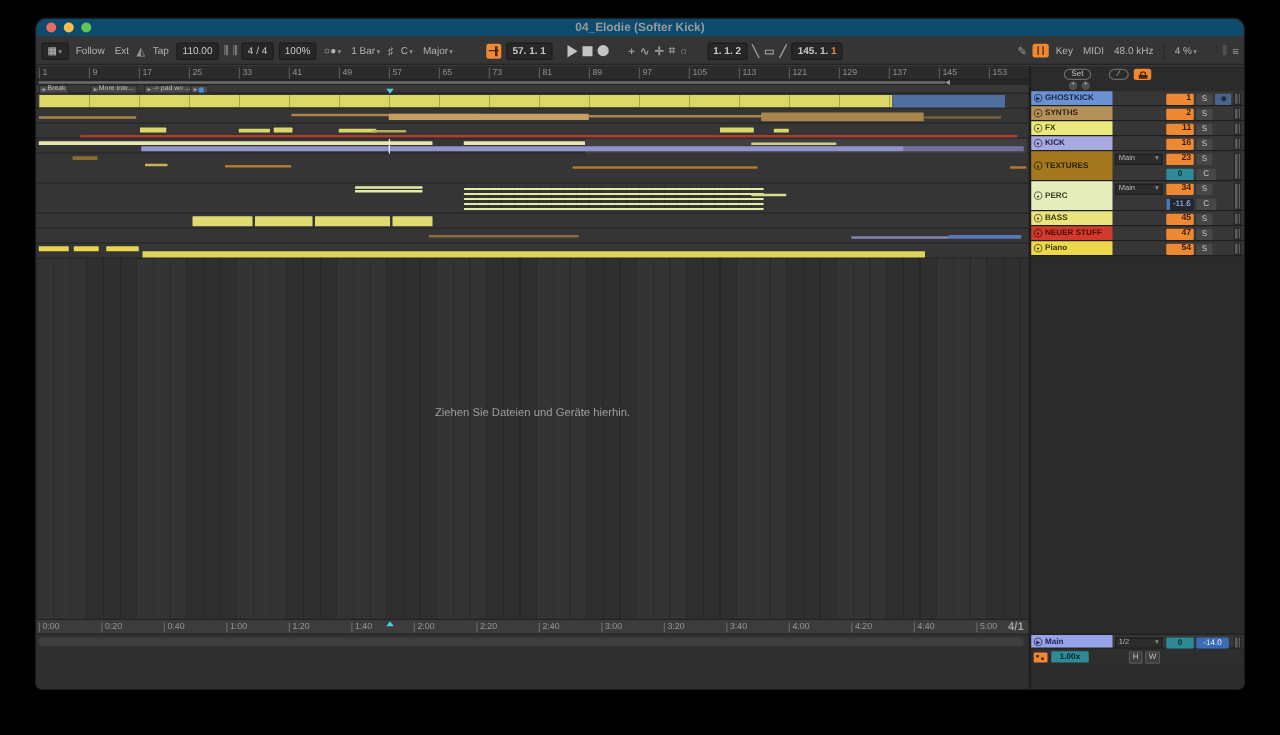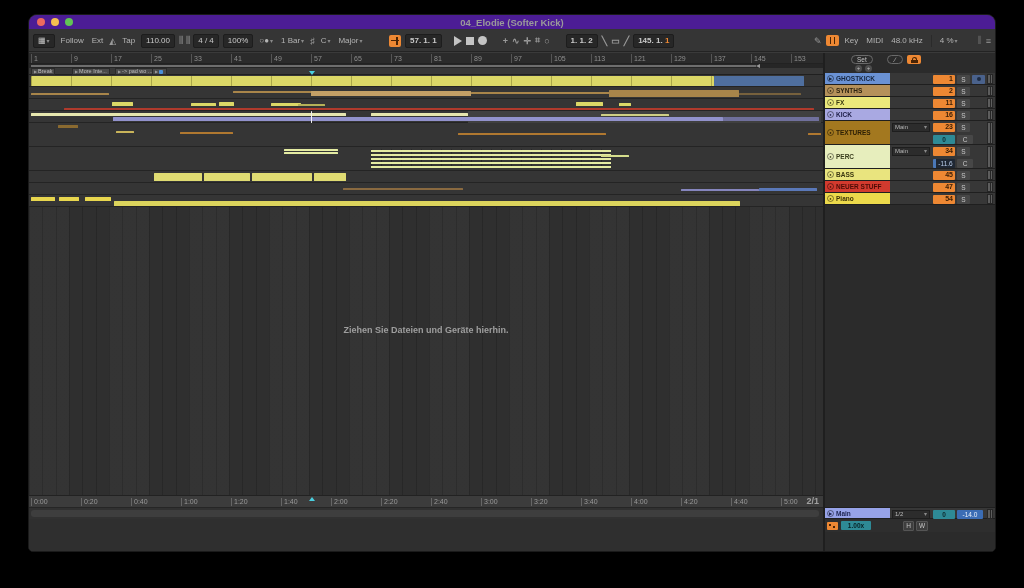--- a/index.html
+++ b/index.html
@@ -1,21 +1,21 @@
 <!DOCTYPE html>
 <html><head>
 <meta charset="utf-8">
 <style>
   html,body{margin:0;padding:0;background:#000;}
   *{box-sizing:border-box;font-family:"Liberation Sans",sans-serif;}
   #stage{position:relative;width:1024px;height:588px;background:#000;overflow:hidden;}
   #window{position:absolute;left:28px;top:14px;width:968px;height:538px;background:#3a3a3a;
           border-radius:9px 9px 5px 5px;overflow:hidden;border:1px solid #1a1a1a;}
   
-  #titlebar{position:absolute;left:0;top:0;width:100%;height:14px;background:#4c1d95;padding-left:36px;}
+  #titlebar{position:absolute;left:0;top:0;width:100%;height:14px;background:#0c4a6e;padding-left:36px;}
   .tl{position:absolute;top:3px;width:8px;height:8px;border-radius:50%;}
   #title{position:absolute;left:0;right:0;top:2px;text-align:center;font-size:9.5px;font-weight:bold;color:#9a9a9a;}
   
   #transport{position:absolute;left:0;top:14px;width:100%;height:23px;background:#353535;border-bottom:1px solid #232323;color:#b4b4b4;font-size:8px;}
   .tgrp{position:absolute;top:0;height:23px;display:flex;align-items:center;gap:4px;}
   .vbox{background:#272727;border:1px solid #1d1d1d;border-radius:2px;padding:1.5px 4px;color:#c9c9c9;white-space:nowrap;}
   .tbtn{color:#b4b4b4;padding:1px 2px;white-space:nowrap;}
   .caret{font-size:6px;color:#8a8a8a;margin-left:1px;}
   .sep{width:1px;height:12px;background:#2a2a2a;margin:0 2px;}
   .obox{width:12px;height:12px;background:#ee8833;border-radius:2px;position:relative;}
@@ -269,25 +269,25 @@
             <div class="clip" style="left: 652px; width: 78px; top: 6px; height: 2px; background: rgb(133, 133, 189);"></div>
             <div class="clip" style="left: 730px; width: 58px; top: 5px; height: 3px; background: rgb(90, 120, 184);"></div>
           </div>
           <div class="lane" style="height: 12px;">
             <div class="clip" style="left: 2px; width: 24px; top: 2px; height: 4px; background: rgb(232, 214, 78);"></div>
             <div class="clip" style="left: 30px; width: 20px; top: 2px; height: 4px; background: rgb(232, 214, 78);"></div>
             <div class="clip" style="left: 56px; width: 26px; top: 2px; height: 4px; background: rgb(232, 214, 78);"></div>
             <div class="clip" style="left: 85px; width: 626px; top: 6px; height: 5px; background: rgb(220, 212, 92);"></div>
           </div>
         </div>
-      <div id="emptyarea" style="top: 154px; bottom: 44px; font-weight: bold;">
+      <div id="emptyarea" style="top: 154px; bottom: 44px;">
         <div id="drophint" style="top: 118px;">Ziehen Sie Dateien und Geräte hierhin.</div>
       </div>
       <div id="timeruler">
-        <div id="gridlabel">2/1</div>
+        <div id="gridlabel">4/1</div>
       <span class="time-lbl" style="left: 2px;">0:00</span>
           <span class="time-lbl" style="left: 52px;">0:20</span>
           <span class="time-lbl" style="left: 102px;">0:40</span>
           <span class="time-lbl" style="left: 152px;">1:00</span>
           <span class="time-lbl" style="left: 202px;">1:20</span>
           <span class="time-lbl" style="left: 252px;">1:40</span>
           <span class="time-lbl" style="left: 302px;">2:00</span>
           <span class="time-lbl" style="left: 352px;">2:20</span>
           <span class="time-lbl" style="left: 402px;">2:40</span>
           <span class="time-lbl" style="left: 452px;">3:00</span>

